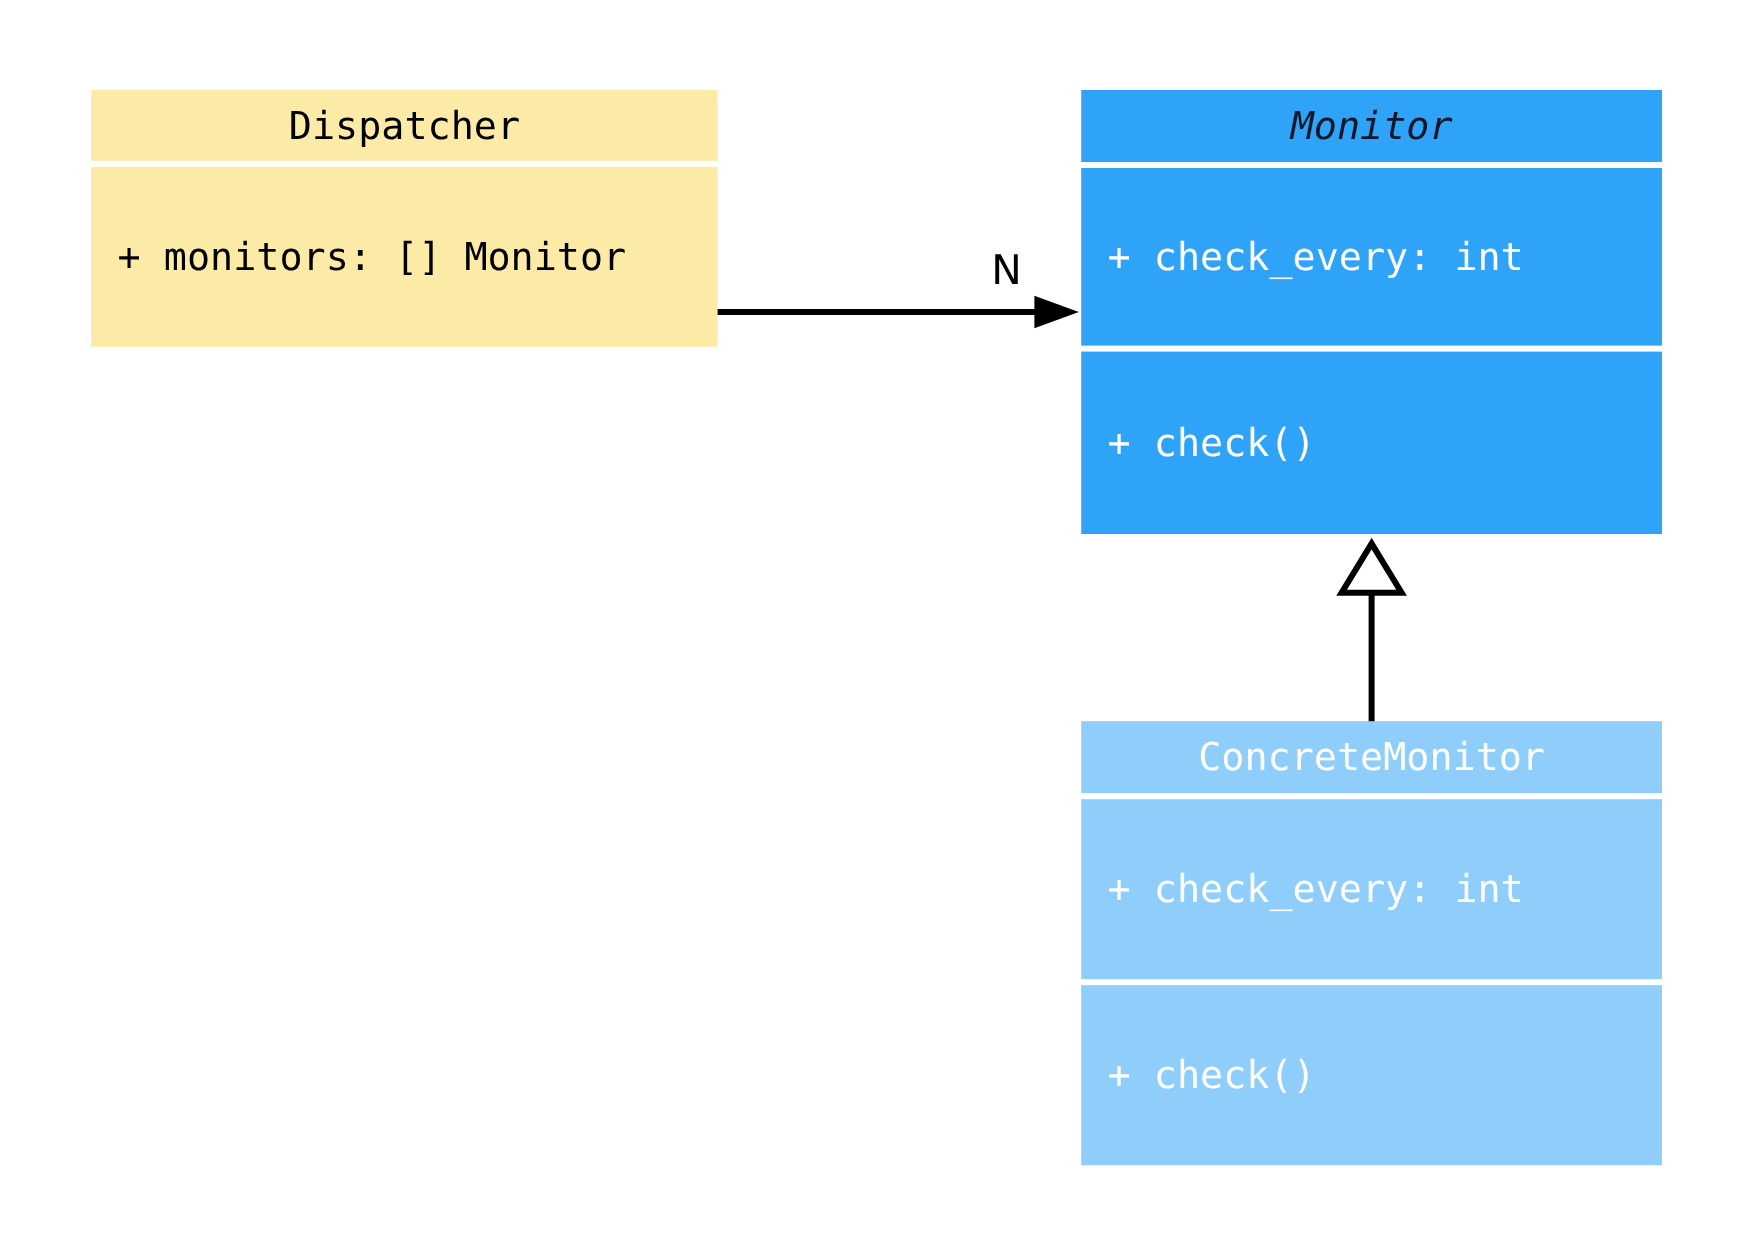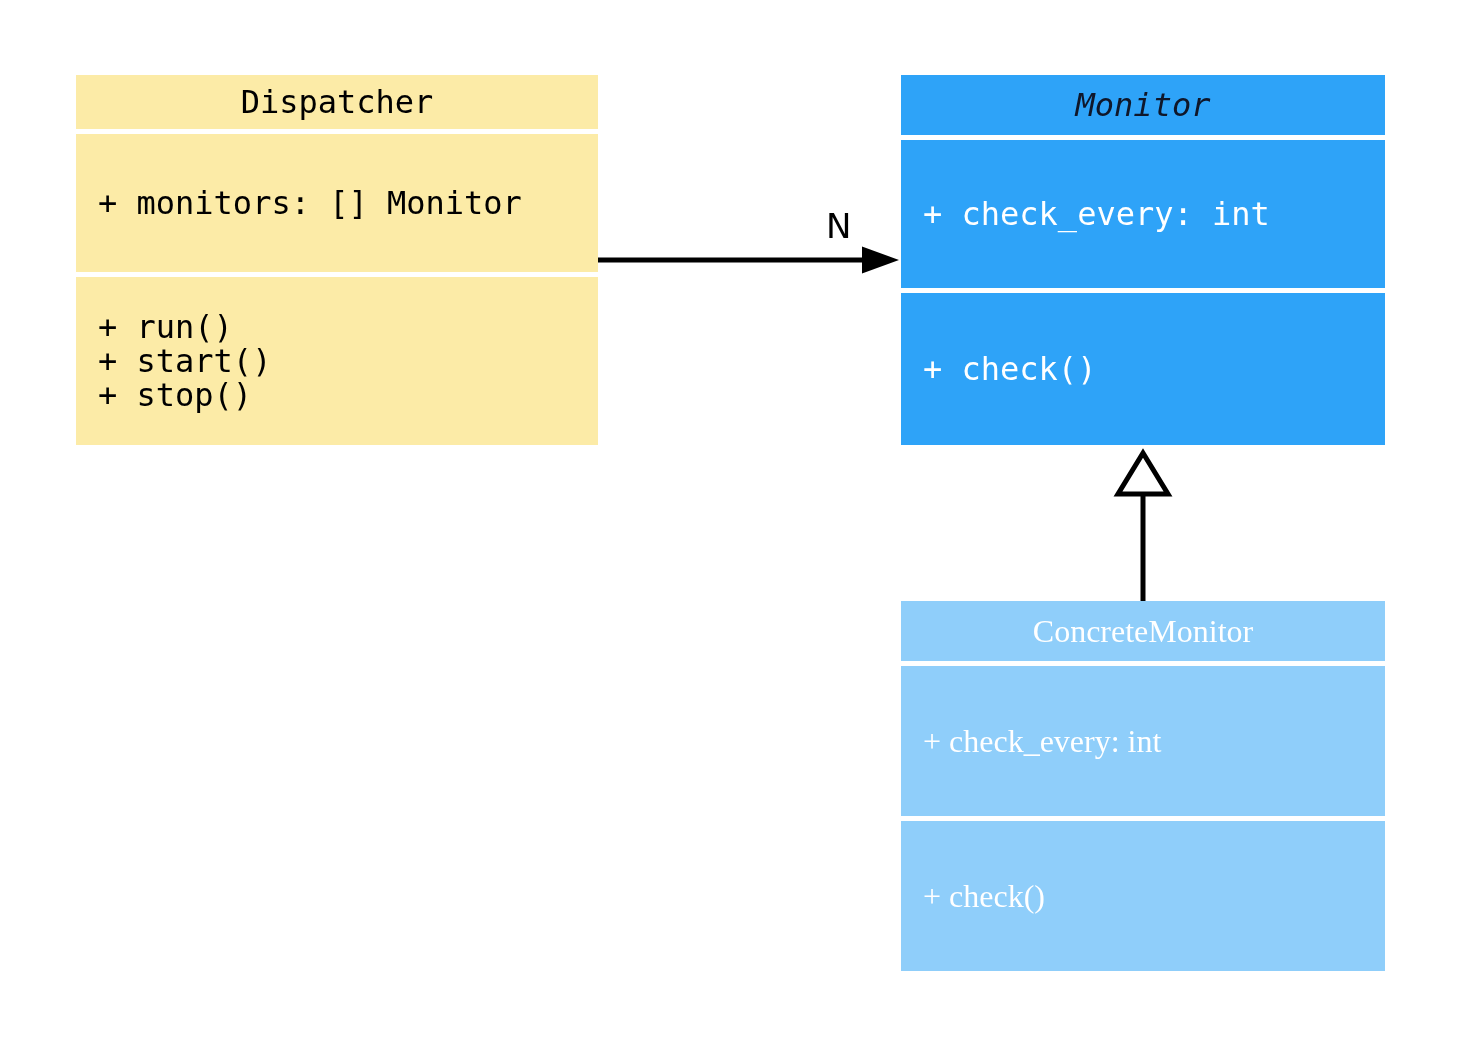--- a/index.html
+++ b/index.html
@@ -42,21 +42,21 @@
   .class-dispatcher .attrs      { height: 150px; }
   .class-dispatcher .methods    { height: 183px; }
 
   
   .class-monitor { left: 901px; top: 75px; width: 484px; height: 370px; }
   .class-monitor .title-band { height: 60px; }
   .class-monitor .attrs      { height: 148px; }
   .class-monitor .methods    { height: 152px; }
 
   
-  .class-concrete-monitor { left: 901px; top: 601px; width: 484px; height: 370px; font-family: Liberation Serif, serif; }
+  .class-concrete-monitor { left: 901px; top: 601px; width: 484px; height: 370px; }
   .class-concrete-monitor .title-band { height: 60px; }
   .class-concrete-monitor .attrs      { height: 150px; }
   .class-concrete-monitor .methods    { height: 150px; }
 
   .relationship-layer {
     position: absolute;
     inset: 0;
     width: 1463px;
     height: 1048px;
     pointer-events: none;
@@ -73,25 +73,20 @@
 </style>
 </head>
 <body>
 
 <div class="canvas">
 
   <div class="uml-class class-dispatcher">
     <div class="band title-band" style="background-color: rgb(252, 235, 167); color: rgb(0, 0, 0);">Dispatcher</div>
     <div class="band section attrs" style="background-color: rgb(252, 235, 167); color: rgb(0, 0, 0);">
       <div class="line">+ monitors: [] Monitor</div>
-    </div>
-    <div class="band section methods" style="background-color: rgb(252, 235, 167); color: rgb(0, 0, 0);">
-      <div class="line">+ run()</div>
-      <div class="line">+ start()</div>
-      <div class="line">+ stop()</div>
     </div>
   </div>
 
   <div class="uml-class class-monitor">
     <div class="band title-band italic" style="background-color: rgb(46, 163, 248); color: #0f172a;">Monitor</div>
     <div class="band section attrs" style="background-color: rgb(46, 163, 248); color: rgb(255, 255, 255);">
       <div class="line">+ check_every: int</div>
     </div>
     <div class="band section methods" style="background-color: rgb(46, 163, 248); color: rgb(255, 255, 255);">
       <div class="line">+ check()</div>

